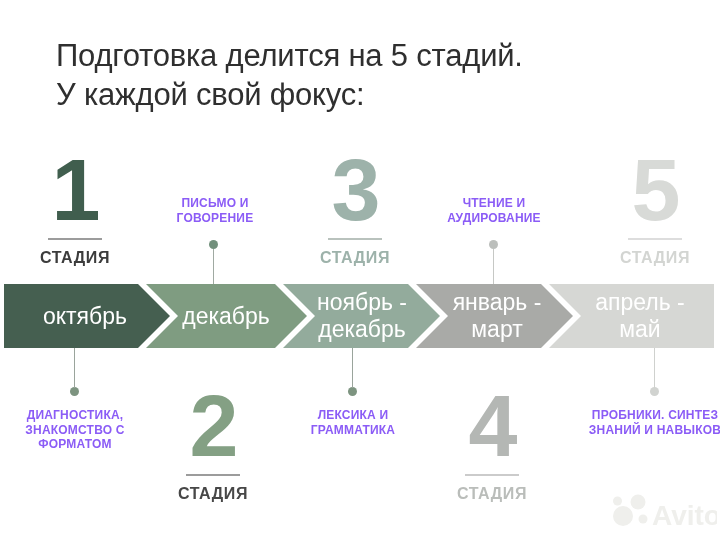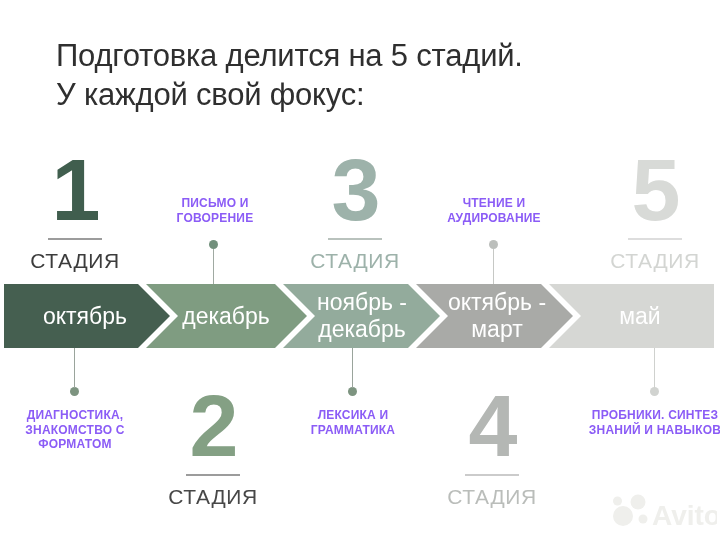--- a/index.html
+++ b/index.html
@@ -7,21 +7,21 @@
   #canvas{position:relative;width:720px;height:537px;background:#ffffff;overflow:hidden;padding-left:48px;}
 
   
   .title{position:absolute;left:56px;top:36px;color:#2f2f2f;font-size:31px;
          line-height:39px;font-weight:400;letter-spacing:-0.2px;}
 
   
   .stage{position:absolute;width:110px;text-align:center;}
   .stage .num{font-size:88px;font-weight:700;line-height:76px;letter-spacing:-2px;}
   .stage .rule{width:54px;height:2px;margin:10px auto 9px auto;}
-  .stage .stadia{font-size:21px;font-weight:400;letter-spacing:0.6px;}
+  .stage .stadia{font-size:16px;font-weight:700;letter-spacing:0.6px;}
   .st1{left:20px;top:152px;}
   .st3{left:300px;top:152px;}
   .st5{left:600px;top:152px;}
   .st2{left:158px;top:388px;}
   .st4{left:437px;top:388px;}
 
   
   .callout{position:absolute;text-align:center;font-size:12px;font-weight:700;
            line-height:14.5px;color:#8b5cf6;letter-spacing:0.2px;}
   .c-top1{left:135px;top:196px;width:160px;}
@@ -145,24 +145,25 @@
     <div>октябрь</div>
   </div>
   <div class="month m2">
     <div>декабрь</div>
   </div>
   <div class="month m3">
     <div>ноябрь -</div>
     <div>декабрь</div>
   </div>
   <div class="month m4">
-    <div>октябрь -</div>
+    <div>январь -</div>
     <div>март</div>
   </div>
   <div class="month m5">
+    <div>апрель -</div>
     <div>май</div>
   </div>
 
   <svg class="watermark" viewBox="0 0 115 48">
     <circle cx="21" cy="30" r="10" fill="#efefec"></circle>
     <circle cx="36" cy="16" r="7.5" fill="#efefec"></circle>
     <circle cx="15.5" cy="15" r="4.5" fill="#efefec"></circle>
     <circle cx="41" cy="33" r="4.5" fill="#efefec"></circle>
     <text x="50" y="39" font-size="28" font-weight="bold" font-family="Liberation Sans, sans-serif" fill="#efefec">Avito</text>
   </svg>

